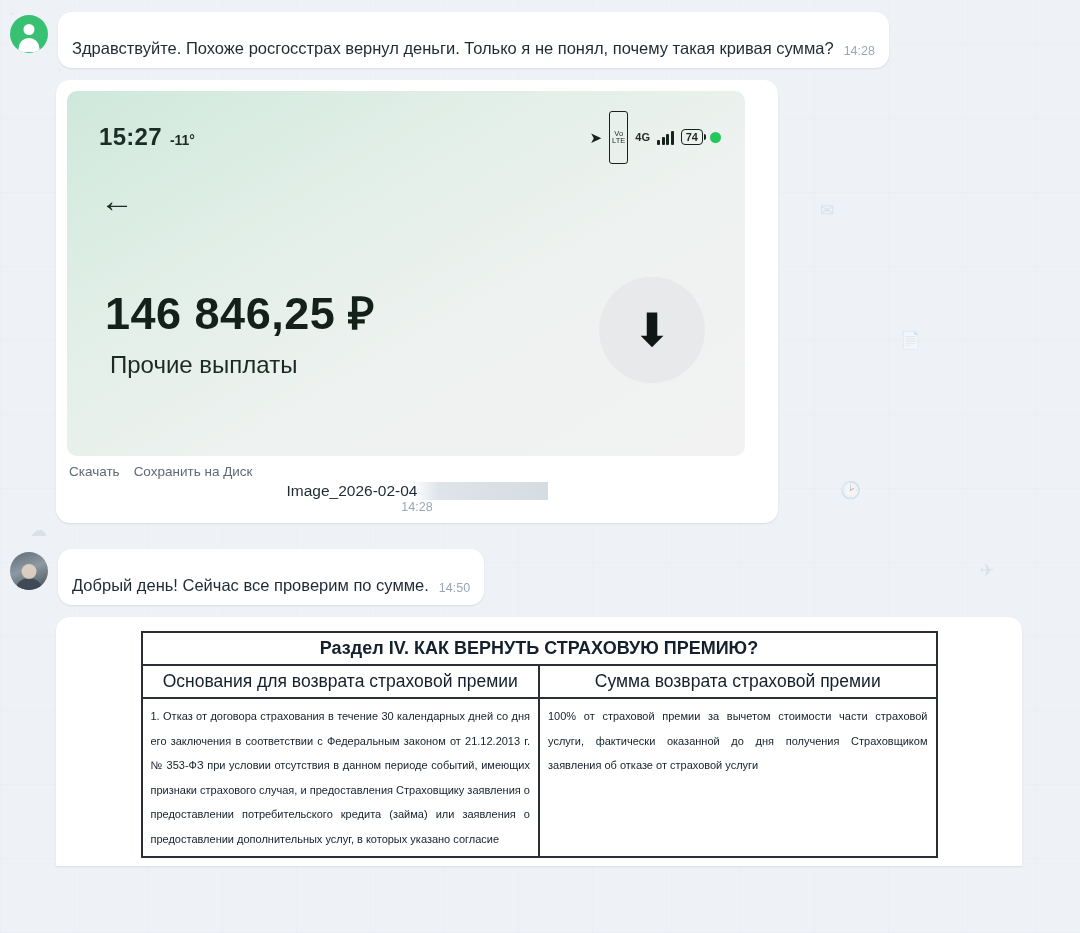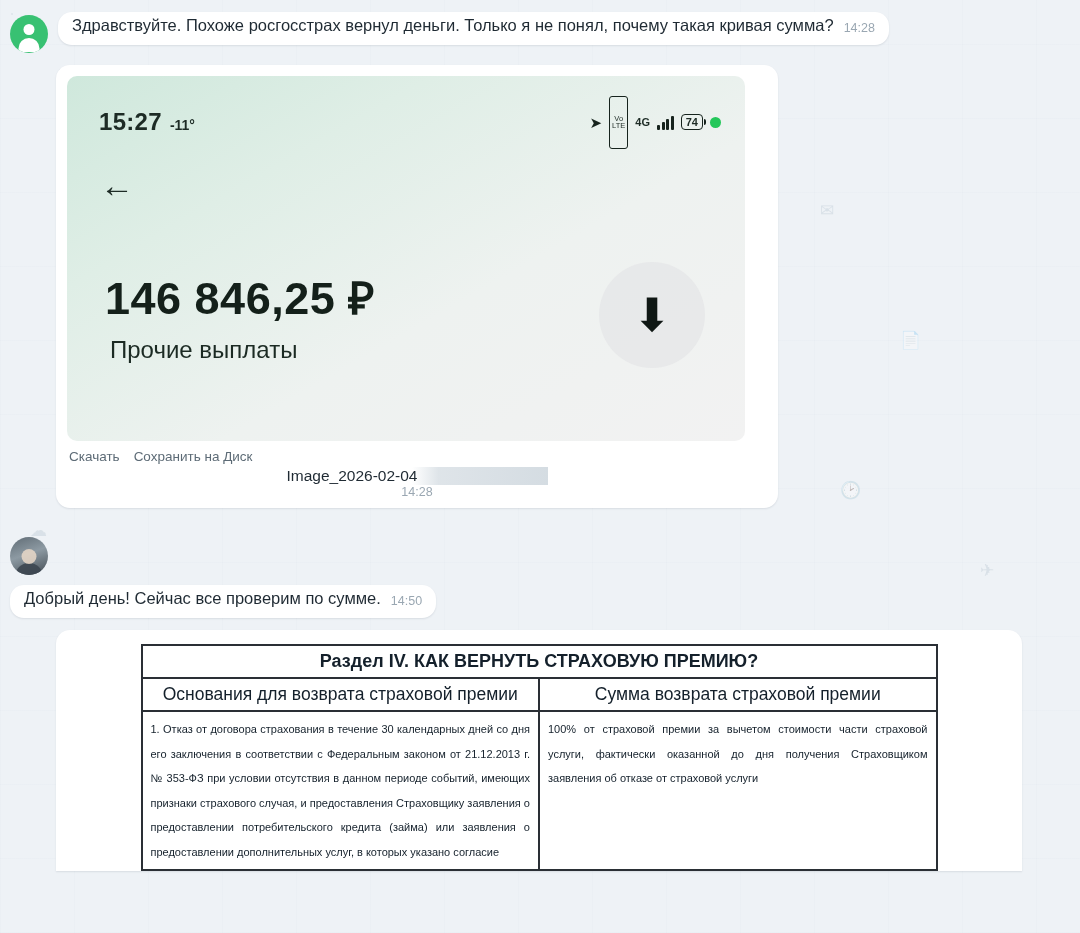--- a/index.html
+++ b/index.html
@@ -102,21 +102,21 @@
     width: 27px;
     height: 16px;
     border-radius: 13px 13px 0 0;
     background: rgba(60,70,80,0.9);
     transform: translateX(-50%);
   }
 
   .bubble {
     background: #ffffff;
     border-radius: 14px;
-    padding: 2px 14px 9px 14px;
+    padding: 25px 14px 9px 14px;
     box-shadow: 0 1px 2px rgba(20,40,60,0.10);
     display: inline-flex;
     align-items: flex-end;
     gap: 10px;
     max-width: 920px;
   }
   .bubble-text {
     font-size: 16.5px;
     line-height: 22px;
     color: #1f2a33;
@@ -302,21 +302,21 @@
     padding-right: 130px;
   }
 
   
   .doc-msg {
     margin: 12px 0 0 56px;
     width: 930px;
     background: #ffffff;
     border-radius: 14px 14px 0 0;
     box-shadow: 0 1px 2px rgba(20,40,60,0.10);
-    padding: 14px 18px 0 18px;
+    padding: 14px 18px 8px 18px;
   }
   table.doc-table {
     border-collapse: collapse;
     width: 797px;
     margin: 0 auto;
     table-layout: fixed;
     font-size: 17px;
     color: #14202b;
   }
   table.doc-table td,
@@ -340,21 +340,20 @@
   }
   .doc-body {
     text-align: justify;
     line-height: 24.5px;
     font-size: 11px;
     hyphens: none;
     margin-top: 28px;
   }
   .second-msg-wrap {
     margin-top: 26px;
-    flex-direction: column;
   }
 </style>
 </head>
 <body>
 
 <div class="bg-pattern"></div>
 <div class="doodle" style="left:500px;top:120px;">☕</div>
 <div class="doodle" style="left:820px;top:200px;">✉</div>
 <div class="doodle" style="left:900px;top:330px;">📄</div>
 <div class="doodle" style="left:840px;top:480px;">🕑</div>

